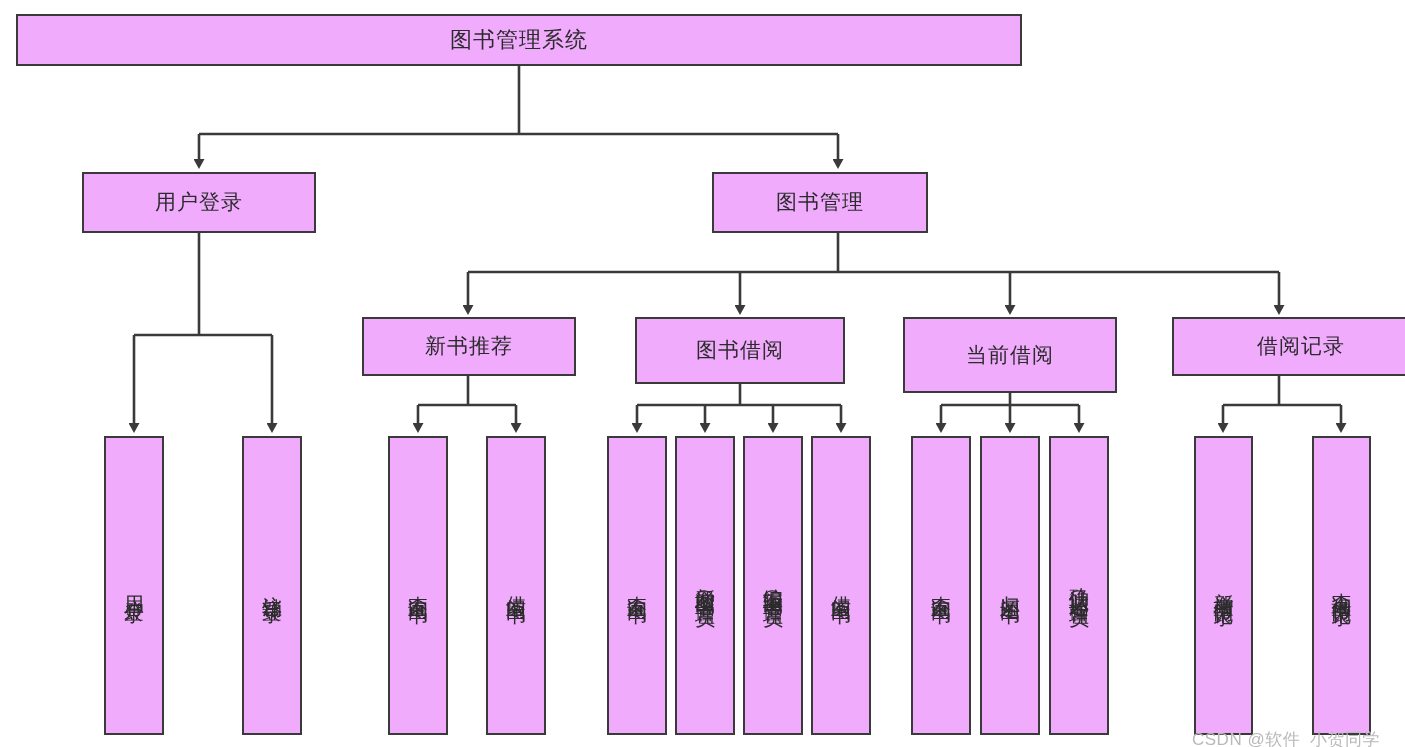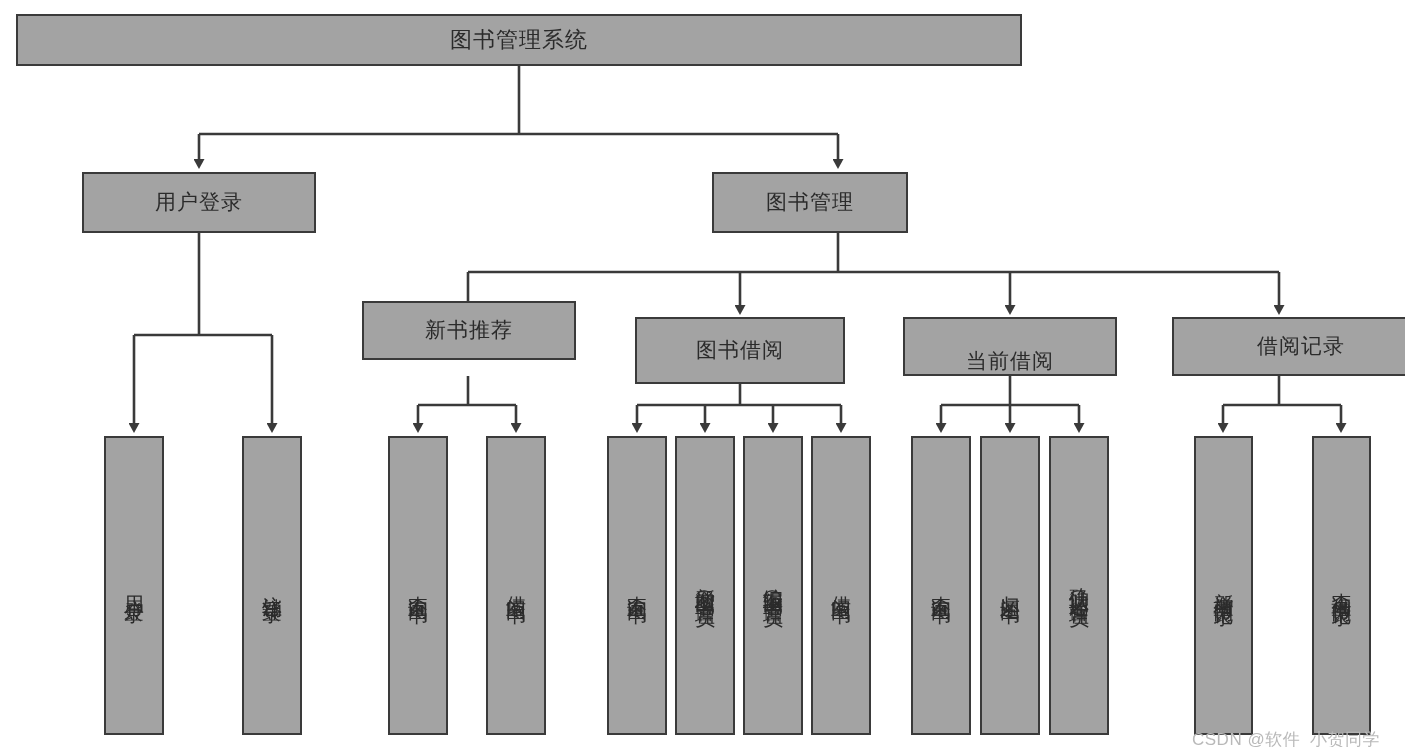--- a/index.html
+++ b/index.html
@@ -22,21 +22,21 @@
     position: absolute;
     left: 0;
     top: 0;
     width: 1405px;
     height: 747px;
     pointer-events: none;
   }
   .node {
     position: absolute;
     box-sizing: border-box;
-    background: #a3a3a3;
+    background: #f0abfc;
     border: 2px solid #3a3a3a;
     display: flex;
     align-items: center;
     justify-content: center;
     color: #2b2b2b;
     z-index: 2;
   }
   .node-label {
     display: block;
     text-align: center;
@@ -131,31 +131,31 @@
     </g>
   </svg>
 
   <div class="node h-node root" style="left:16px; top:14px; width:1006px; height:52px;">
     <span class="node-label">图书管理系统</span>
   </div>
 
   <div class="node h-node" style="left:82px; top:172px; width:234px; height:61px;">
     <span class="node-label">用户登录</span>
   </div>
-  <div class="node h-node" style="left:712px; top:172px; width:196px; height:61px;">
+  <div class="node h-node" style="left:712px; top:172px; width:216px; height:61px;">
     <span class="node-label">图书管理</span>
   </div>
 
-  <div class="node h-node" style="left:362px; top:301px; width:214px; height:59px;">
+  <div class="node h-node" style="left:362px; top:317px; width:214px; height:59px;">
     <span class="node-label">新书推荐</span>
   </div>
   <div class="node h-node" style="left:635px; top:317px; width:210px; height:67px;">
     <span class="node-label">图书借阅</span>
   </div>
-  <div class="node h-node" style="left:903px; top:317px; width:214px; height:59px;align-items:flex-end;">
+  <div class="node h-node" style="left:903px; top:317px; width:214px; height:76px;">
     <span class="node-label">当前借阅</span>
   </div>
   <div class="node h-node" style="left:1172px; top:317px; width:258px; height:59px;">
     <span class="node-label">借阅记录</span>
   </div>
 
   <div class="node v-node" style="left:104px; top:436px; width:60px; height:299px;">
     <span class="node-label">用户登录</span>
   </div>
   <div class="node v-node" style="left:242px; top:436px; width:60px; height:299px;">

